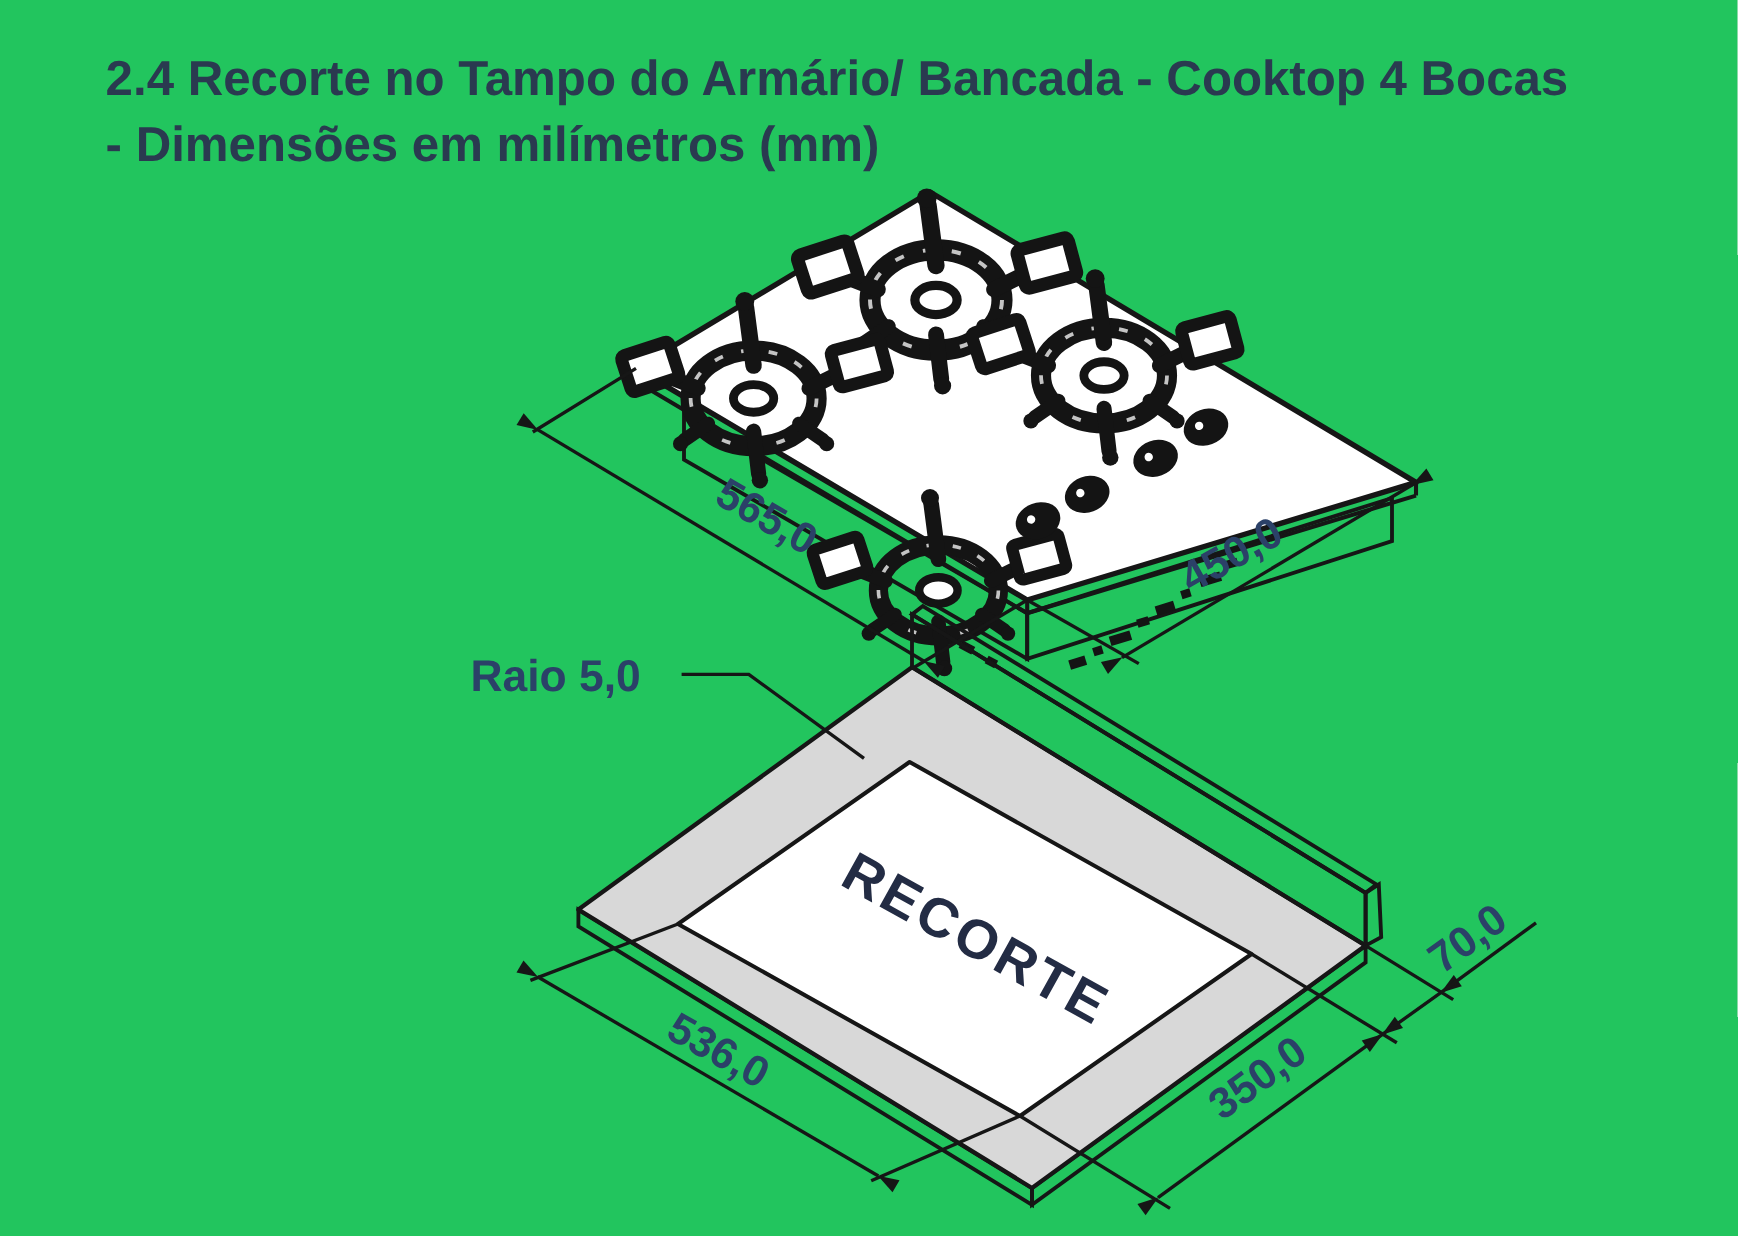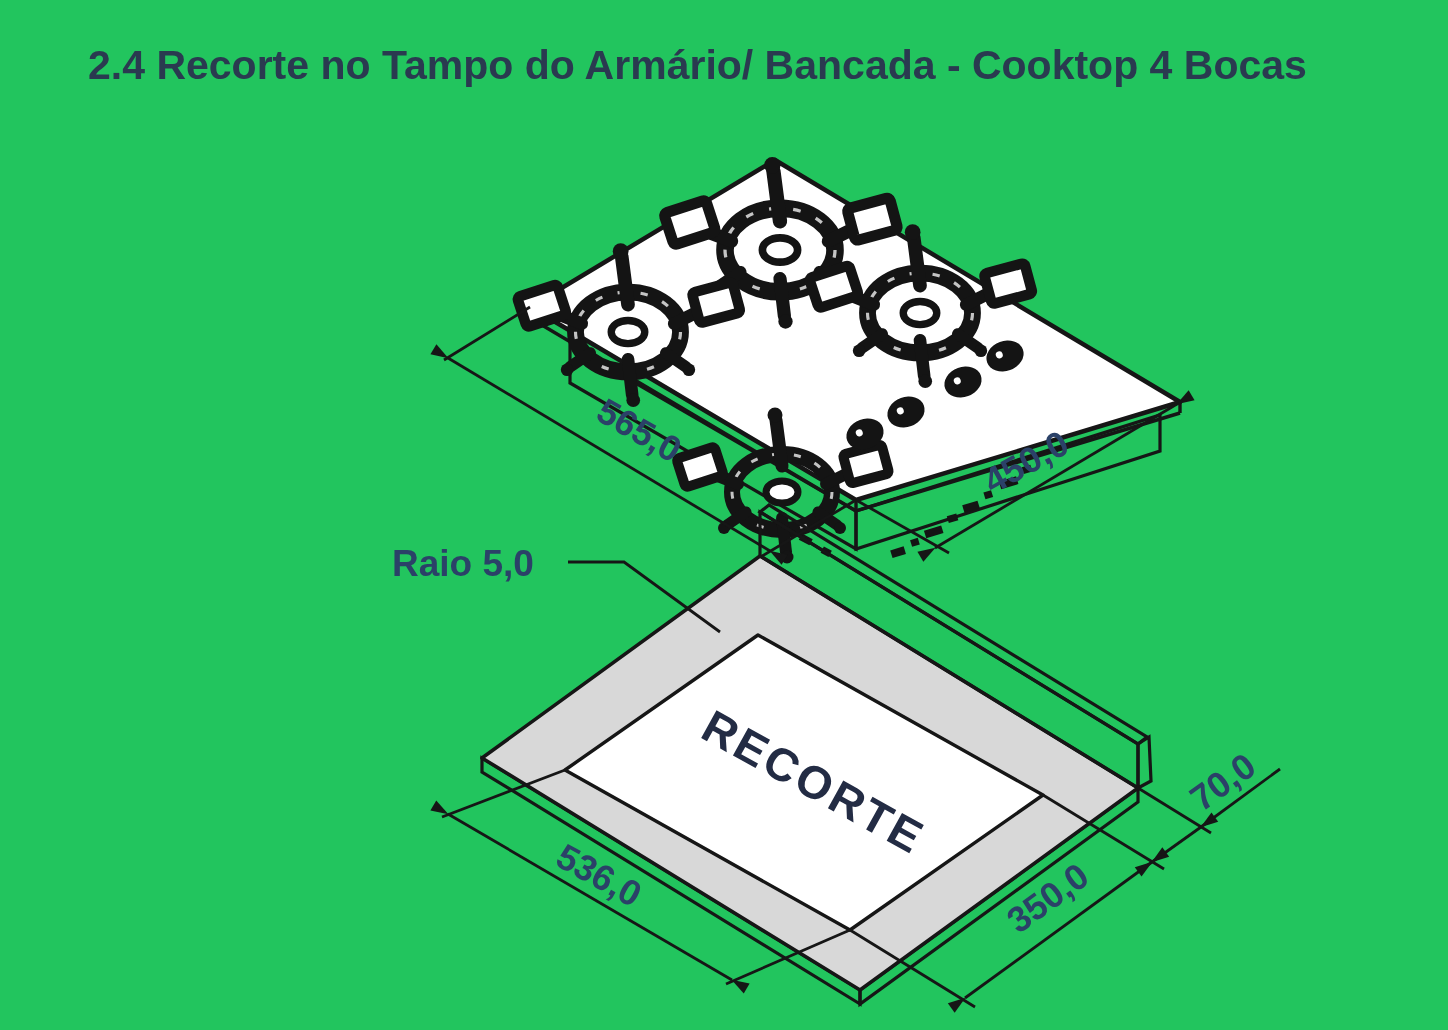--- a/index.html
+++ b/index.html
@@ -41,20 +41,21 @@
   .ln{stroke:#161616;fill:none;}
   .thin{stroke-width:2.8;}
 </style>
 </head>
 <body>
 
 <div class="page">
 
   <div class="title-block">
     <div>2.4 Recorte no Tampo do Armário/ Bancada - Cooktop 4 Bocas</div>
+    <div>- Dimensões em milímetros (mm)</div>
   </div>
 
   <svg class="diagram-svg" width="1448" height="1030" viewBox="0 0 1448 1030">
     <defs>
       <marker id="arrow" viewBox="0 0 20 14" refX="2" refY="7" markerWidth="20" markerHeight="14" markerUnits="userSpaceOnUse" orient="auto-start-reverse">
         <path d="M1.5,7 L19,1.2 L19,12.8 Z" fill="#161616"></path>
       </marker>
 
       <g id="burner">
         <ellipse rx="50" ry="38" fill="none" stroke="#141414" stroke-width="16"></ellipse>

